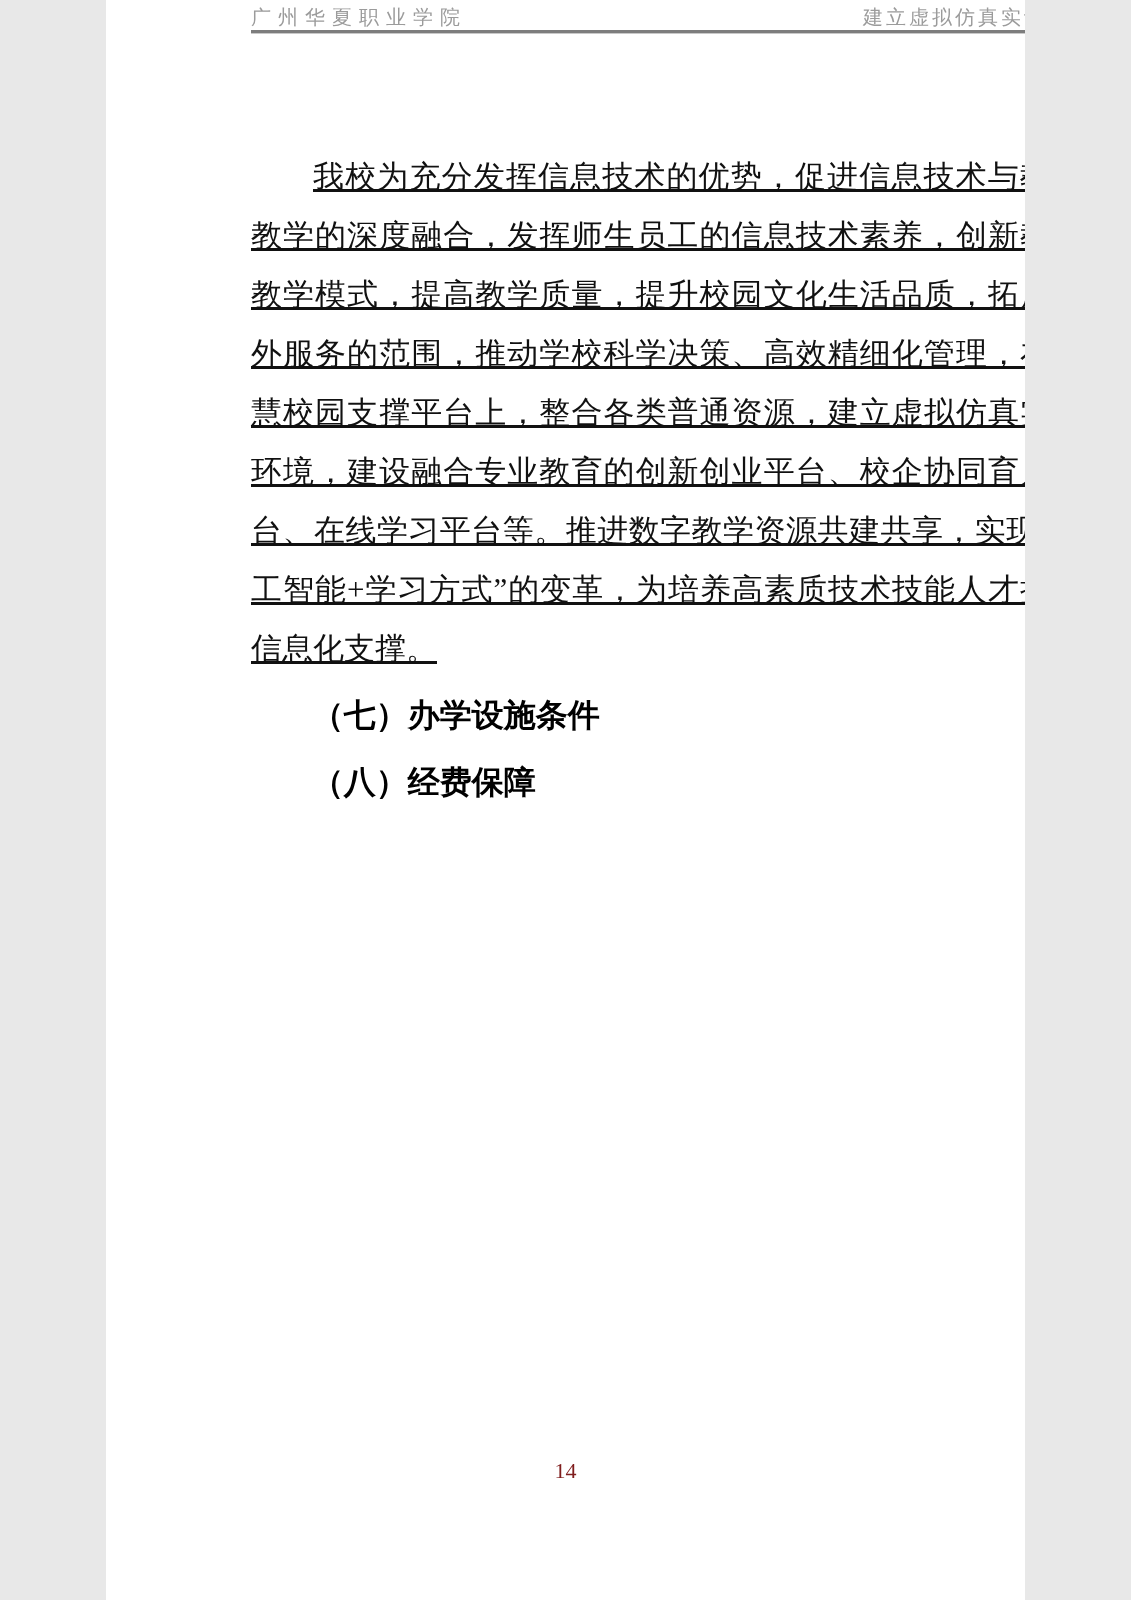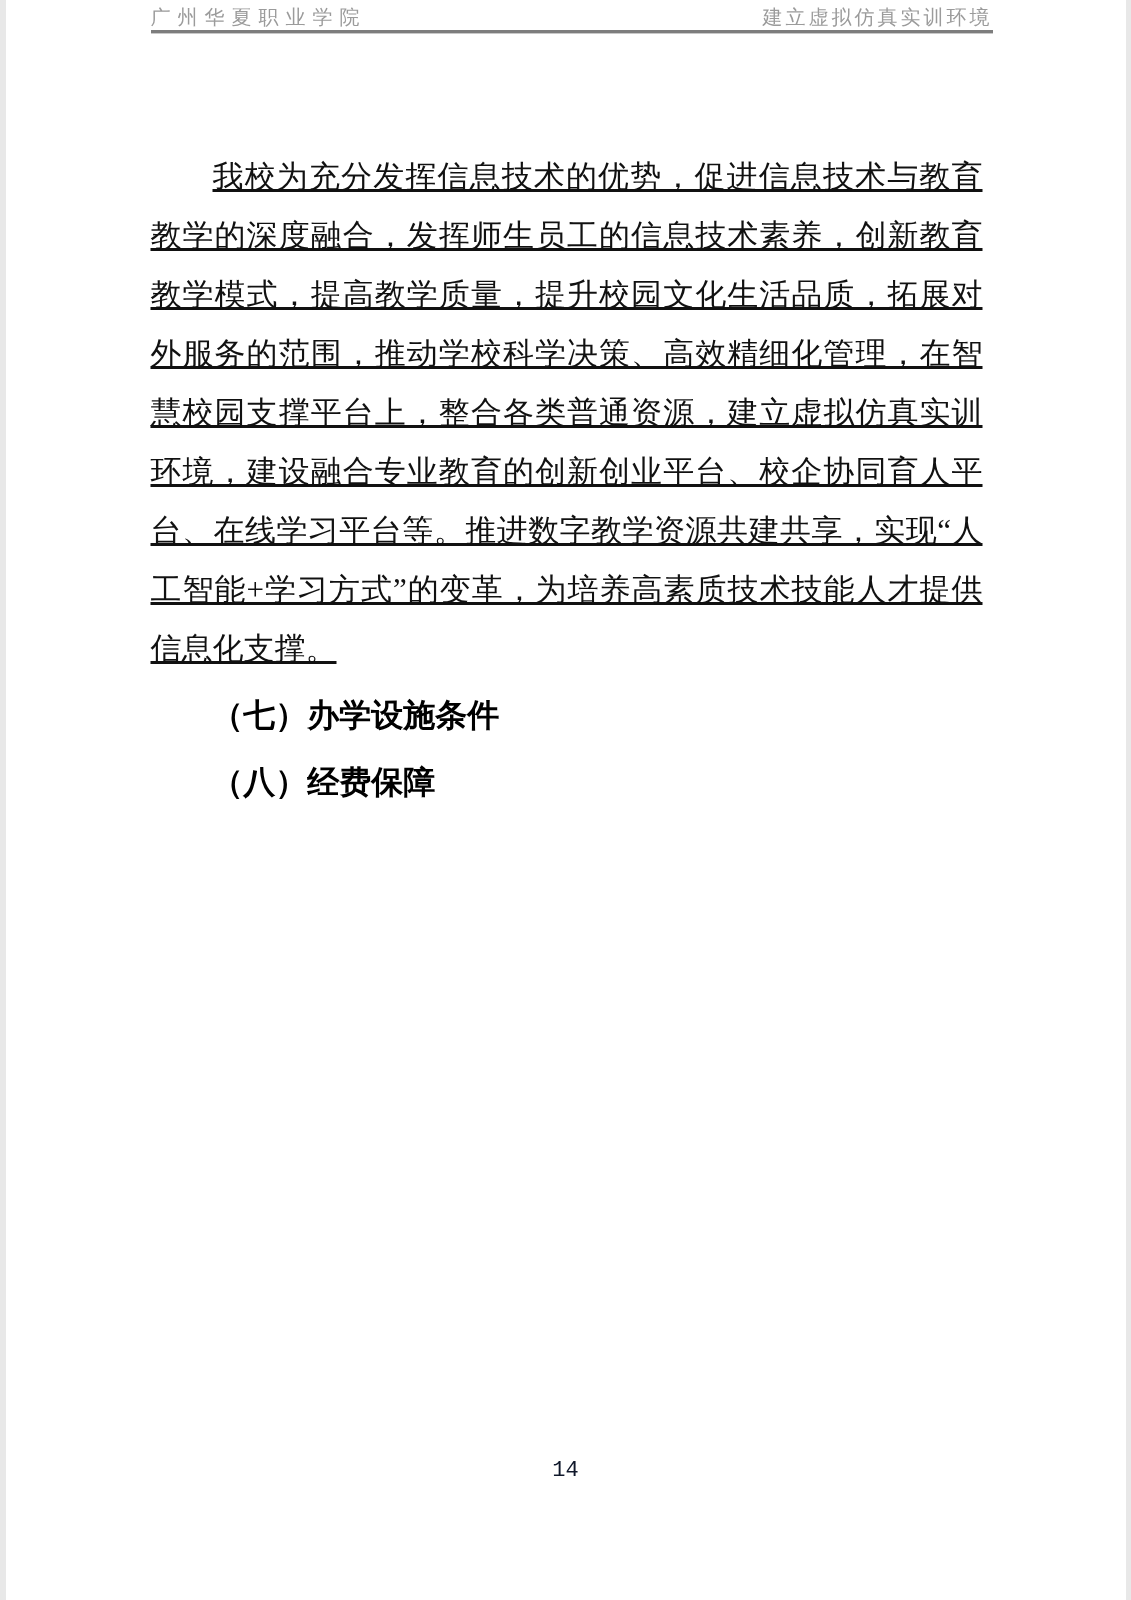--- a/index.html
+++ b/index.html
@@ -1,18 +1,18 @@
 <!DOCTYPE html>
 <html><head>
 <meta charset="utf-8">
 <style>
   html, body { margin:0; padding:0; background:#e8e8e8; }
   .page {
     position:relative;
-    width:1120px; height:1600px;
+    width:919px; height:1600px;
     margin:0 auto;
     background:#ffffff;
     font-family:"Liberation Serif","DejaVu Serif",serif;
     color:#111111;
     overflow:hidden;
   }
   .header {
     position:absolute;
     left:145px; top:4px;
     width:842px;
@@ -54,23 +54,23 @@
     color:#000000;
     font-family:"Liberation Sans","DejaVu Sans",sans-serif;
   }
   .footer {
     position:absolute;
     left:0; top:1458px;
     width:100%;
     text-align:center;
   }
   .page-number {
-    font-family:Liberation Mono, monospace;
+    font-family:Liberation Serif, serif;
     font-size:22px;
-    color:#0f172a;
+    color:#7f1d1d;
   }
 </style>
 </head>
 <body>
 
 <div class="page">
 
   <div class="header">
     <span class="header-left">广州华夏职业学院</span>
     <span class="header-right">建立虚拟仿真实训环境</span>

